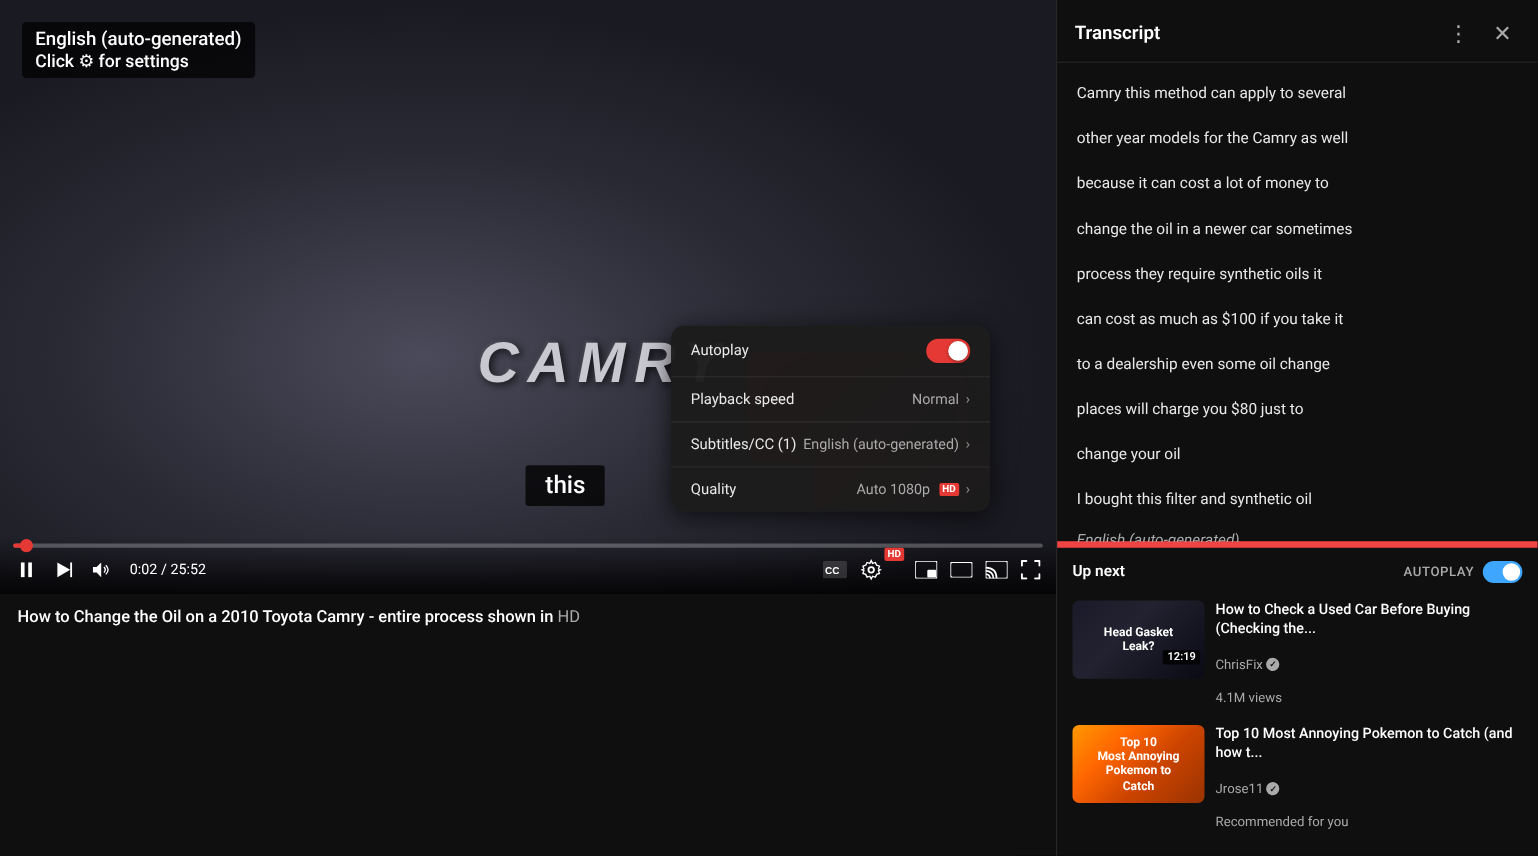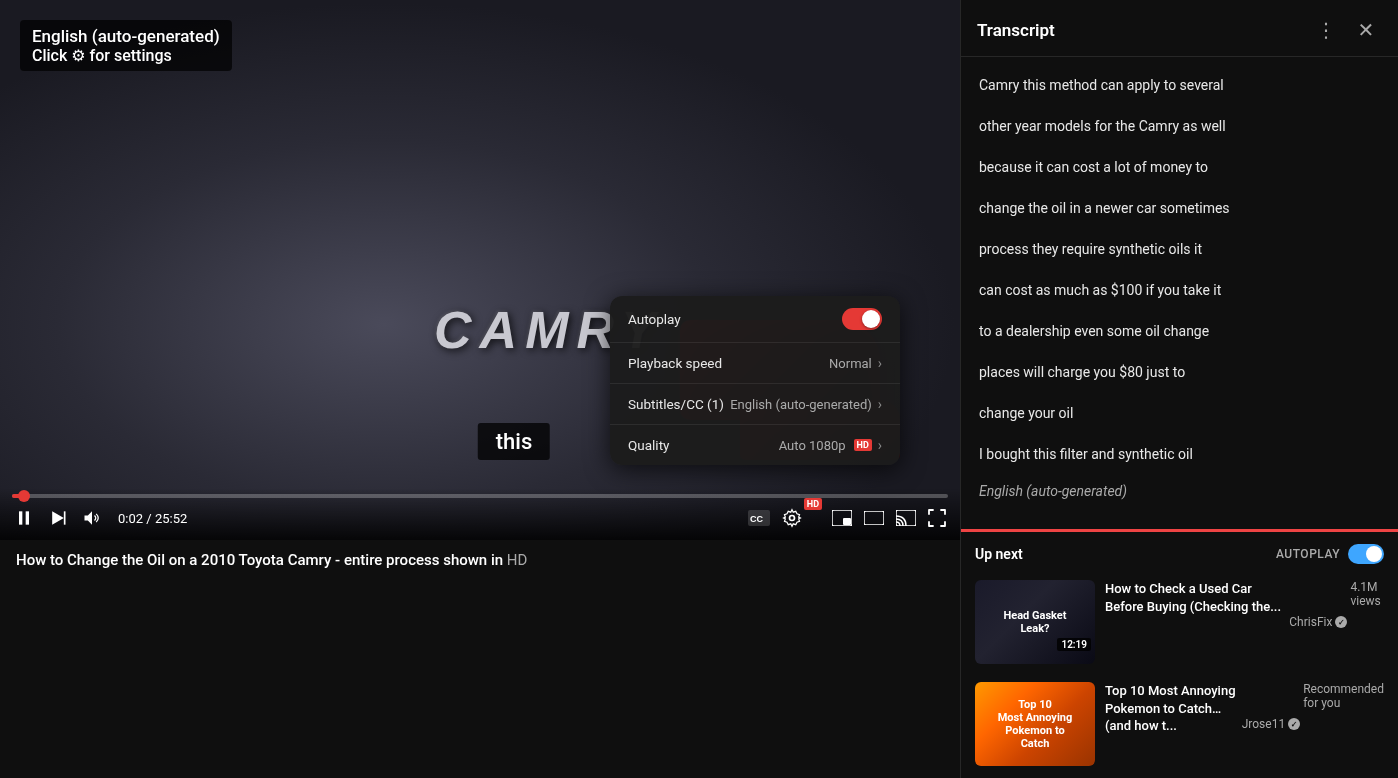--- a/index.html
+++ b/index.html
@@ -373,22 +373,22 @@
 
     .transcript-language {
       padding: 8px 18px 14px;
       font-size: 14px;
       color: #aaa;
       font-style: italic;
     }
 
     
     .upnext-section {
-      border-top: 3px solid #ef4444;
-      padding: 12px 14px 0;
+      border-top: 6px solid #ef4444;
+      padding: 12px 14px 12px;
     }
 
     .upnext-header {
       display: flex;
       align-items: center;
       justify-content: space-between;
       margin-bottom: 10px;
     }
 
     .upnext-label {
@@ -430,21 +430,21 @@
 
     .video-card {
       display: flex;
       gap: 10px;
       padding: 6px 0 12px;
       cursor: pointer;
     }
 
     .video-thumb {
       flex: 0 0 120px;
-      height: 84px;
+      height: 71px;
       background: #222;
       border-radius: 6px;
       position: relative;
       overflow: hidden;
     }
 
     .thumb-1 {
       background: linear-gradient(135deg, #1a1a2a 0%, #222230 40%, #0a0a15 100%);
     }
 
@@ -474,22 +474,22 @@
       color: #fff;
       font-size: 10px;
       font-weight: 600;
       padding: 1px 4px;
       border-radius: 2px;
     }
 
     .video-info {
       flex: 1;
       display: flex;
-      flex-direction: row;
-      gap: 3px;
+      flex-direction: column;
+      gap: 16px;
     }
 
     .video-card-title {
       font-size: 13px;
       font-weight: 500;
       color: #fff;
       line-height: 1.35;
       display: -webkit-box;
       -webkit-line-clamp: 2;
       -webkit-box-orient: vertical;

